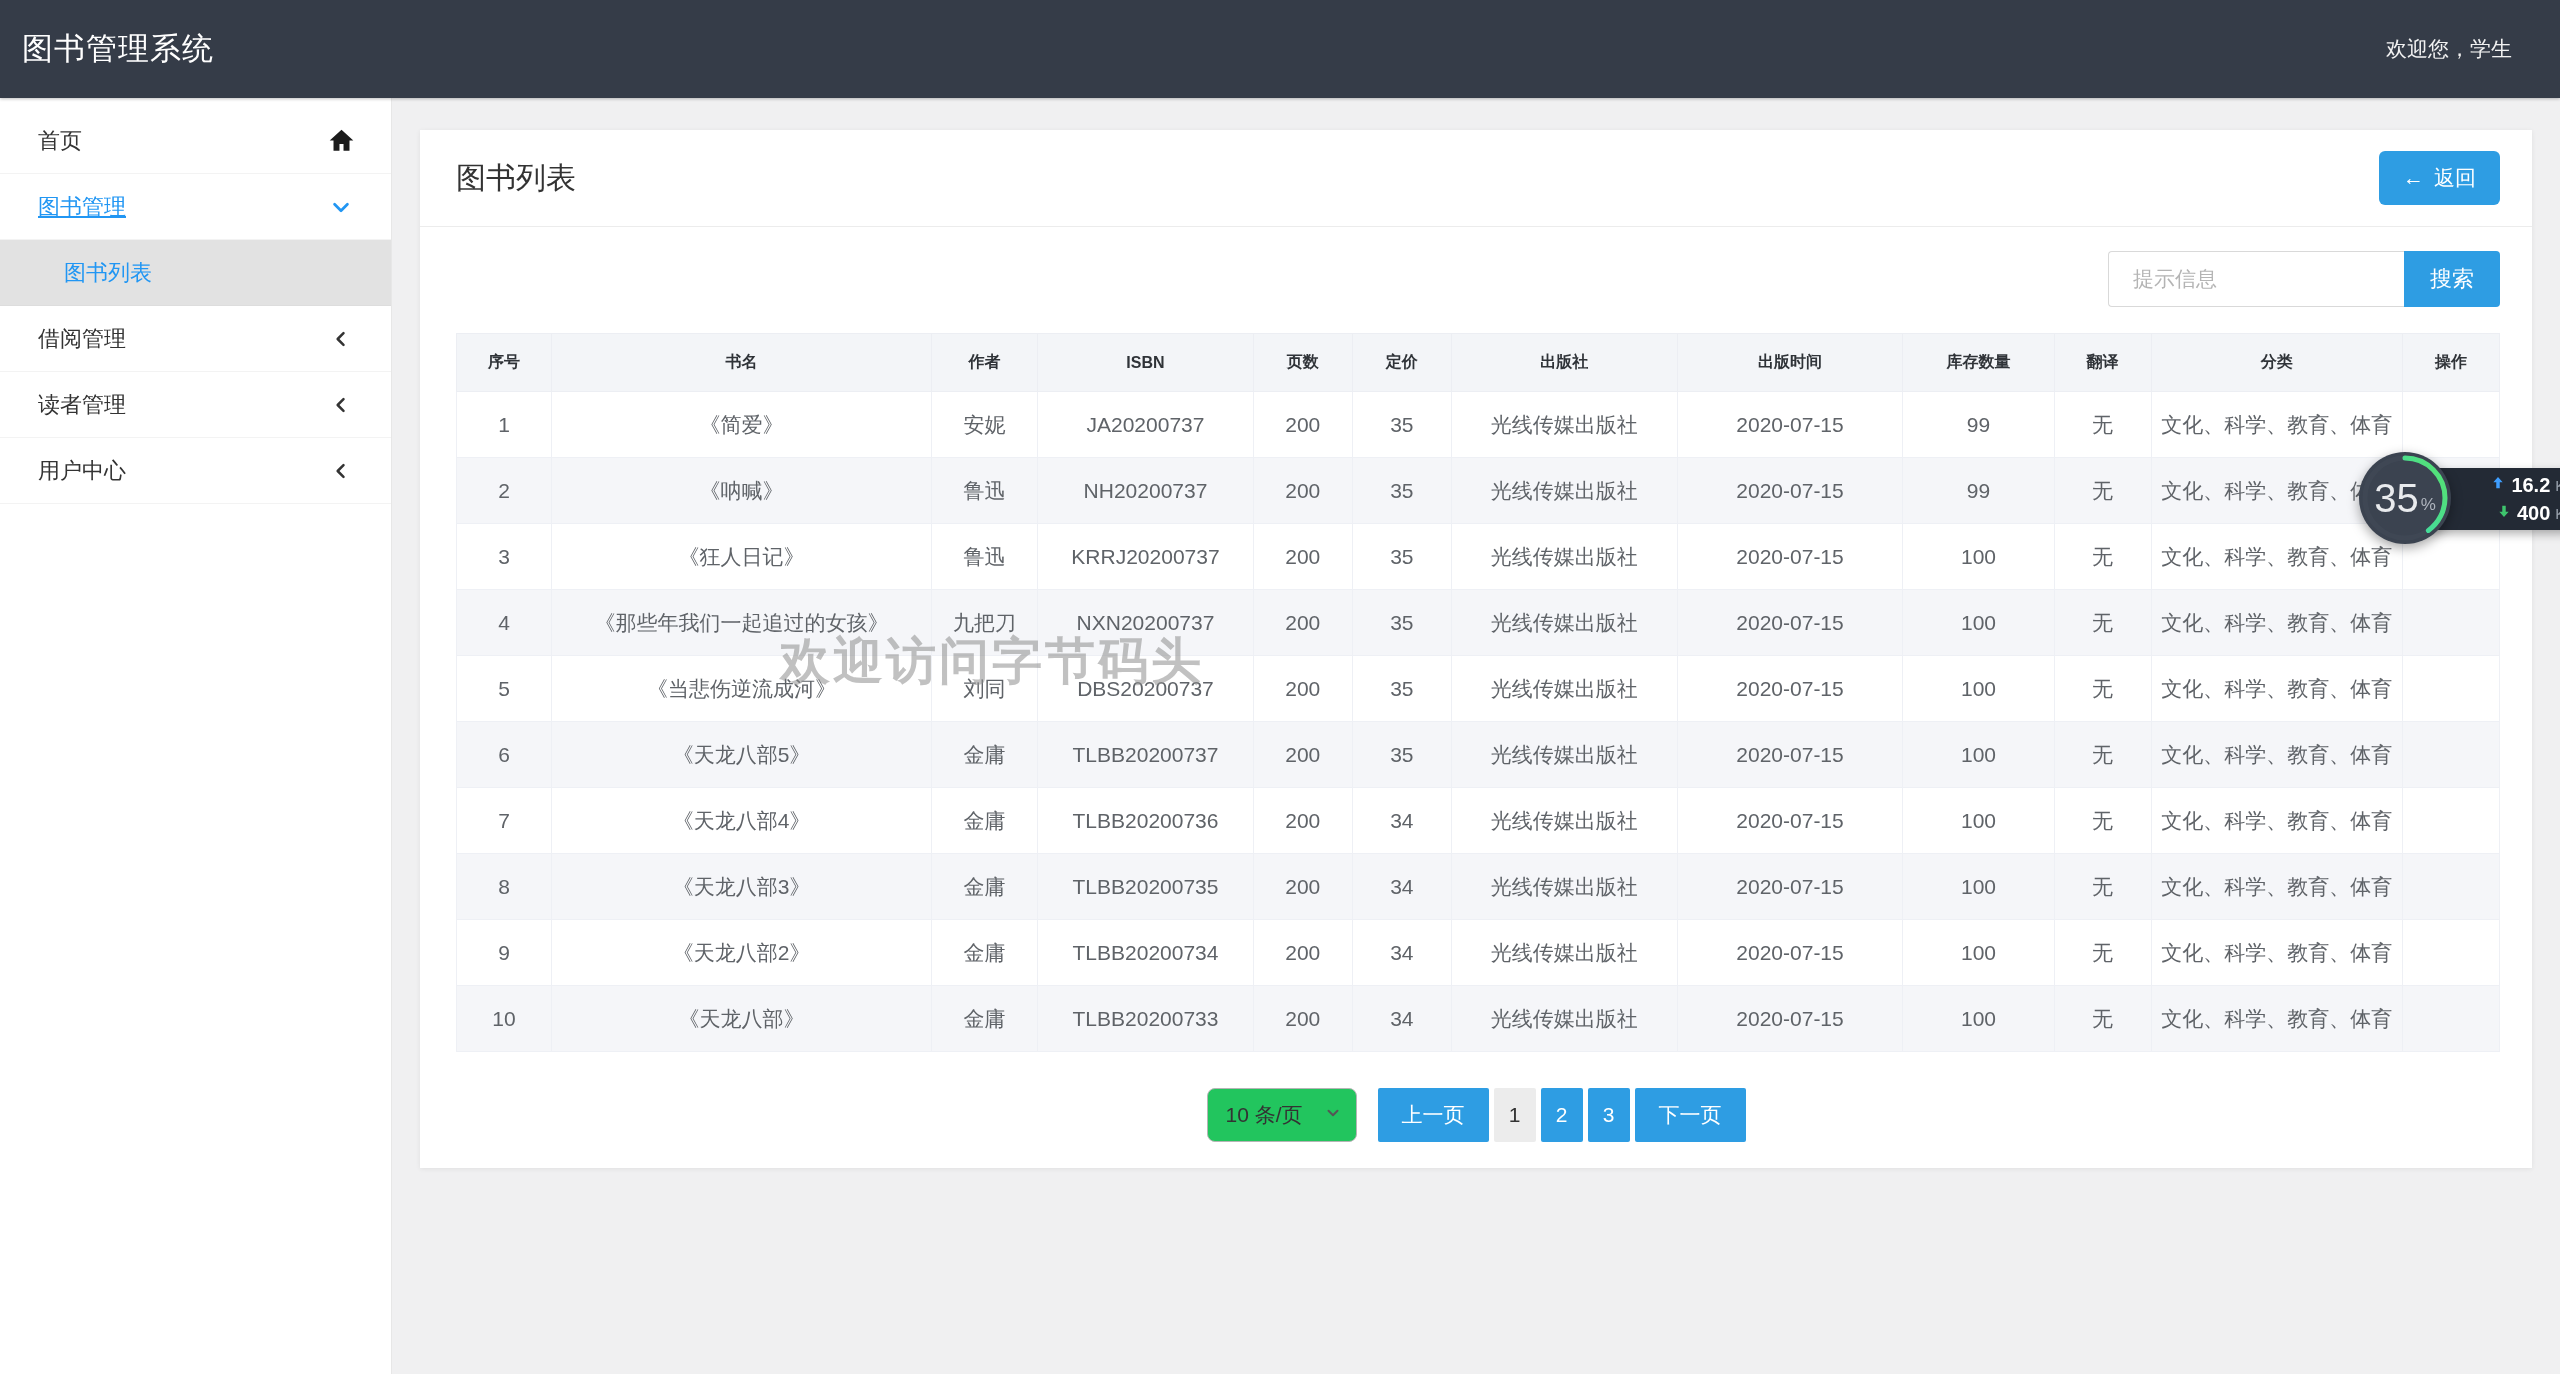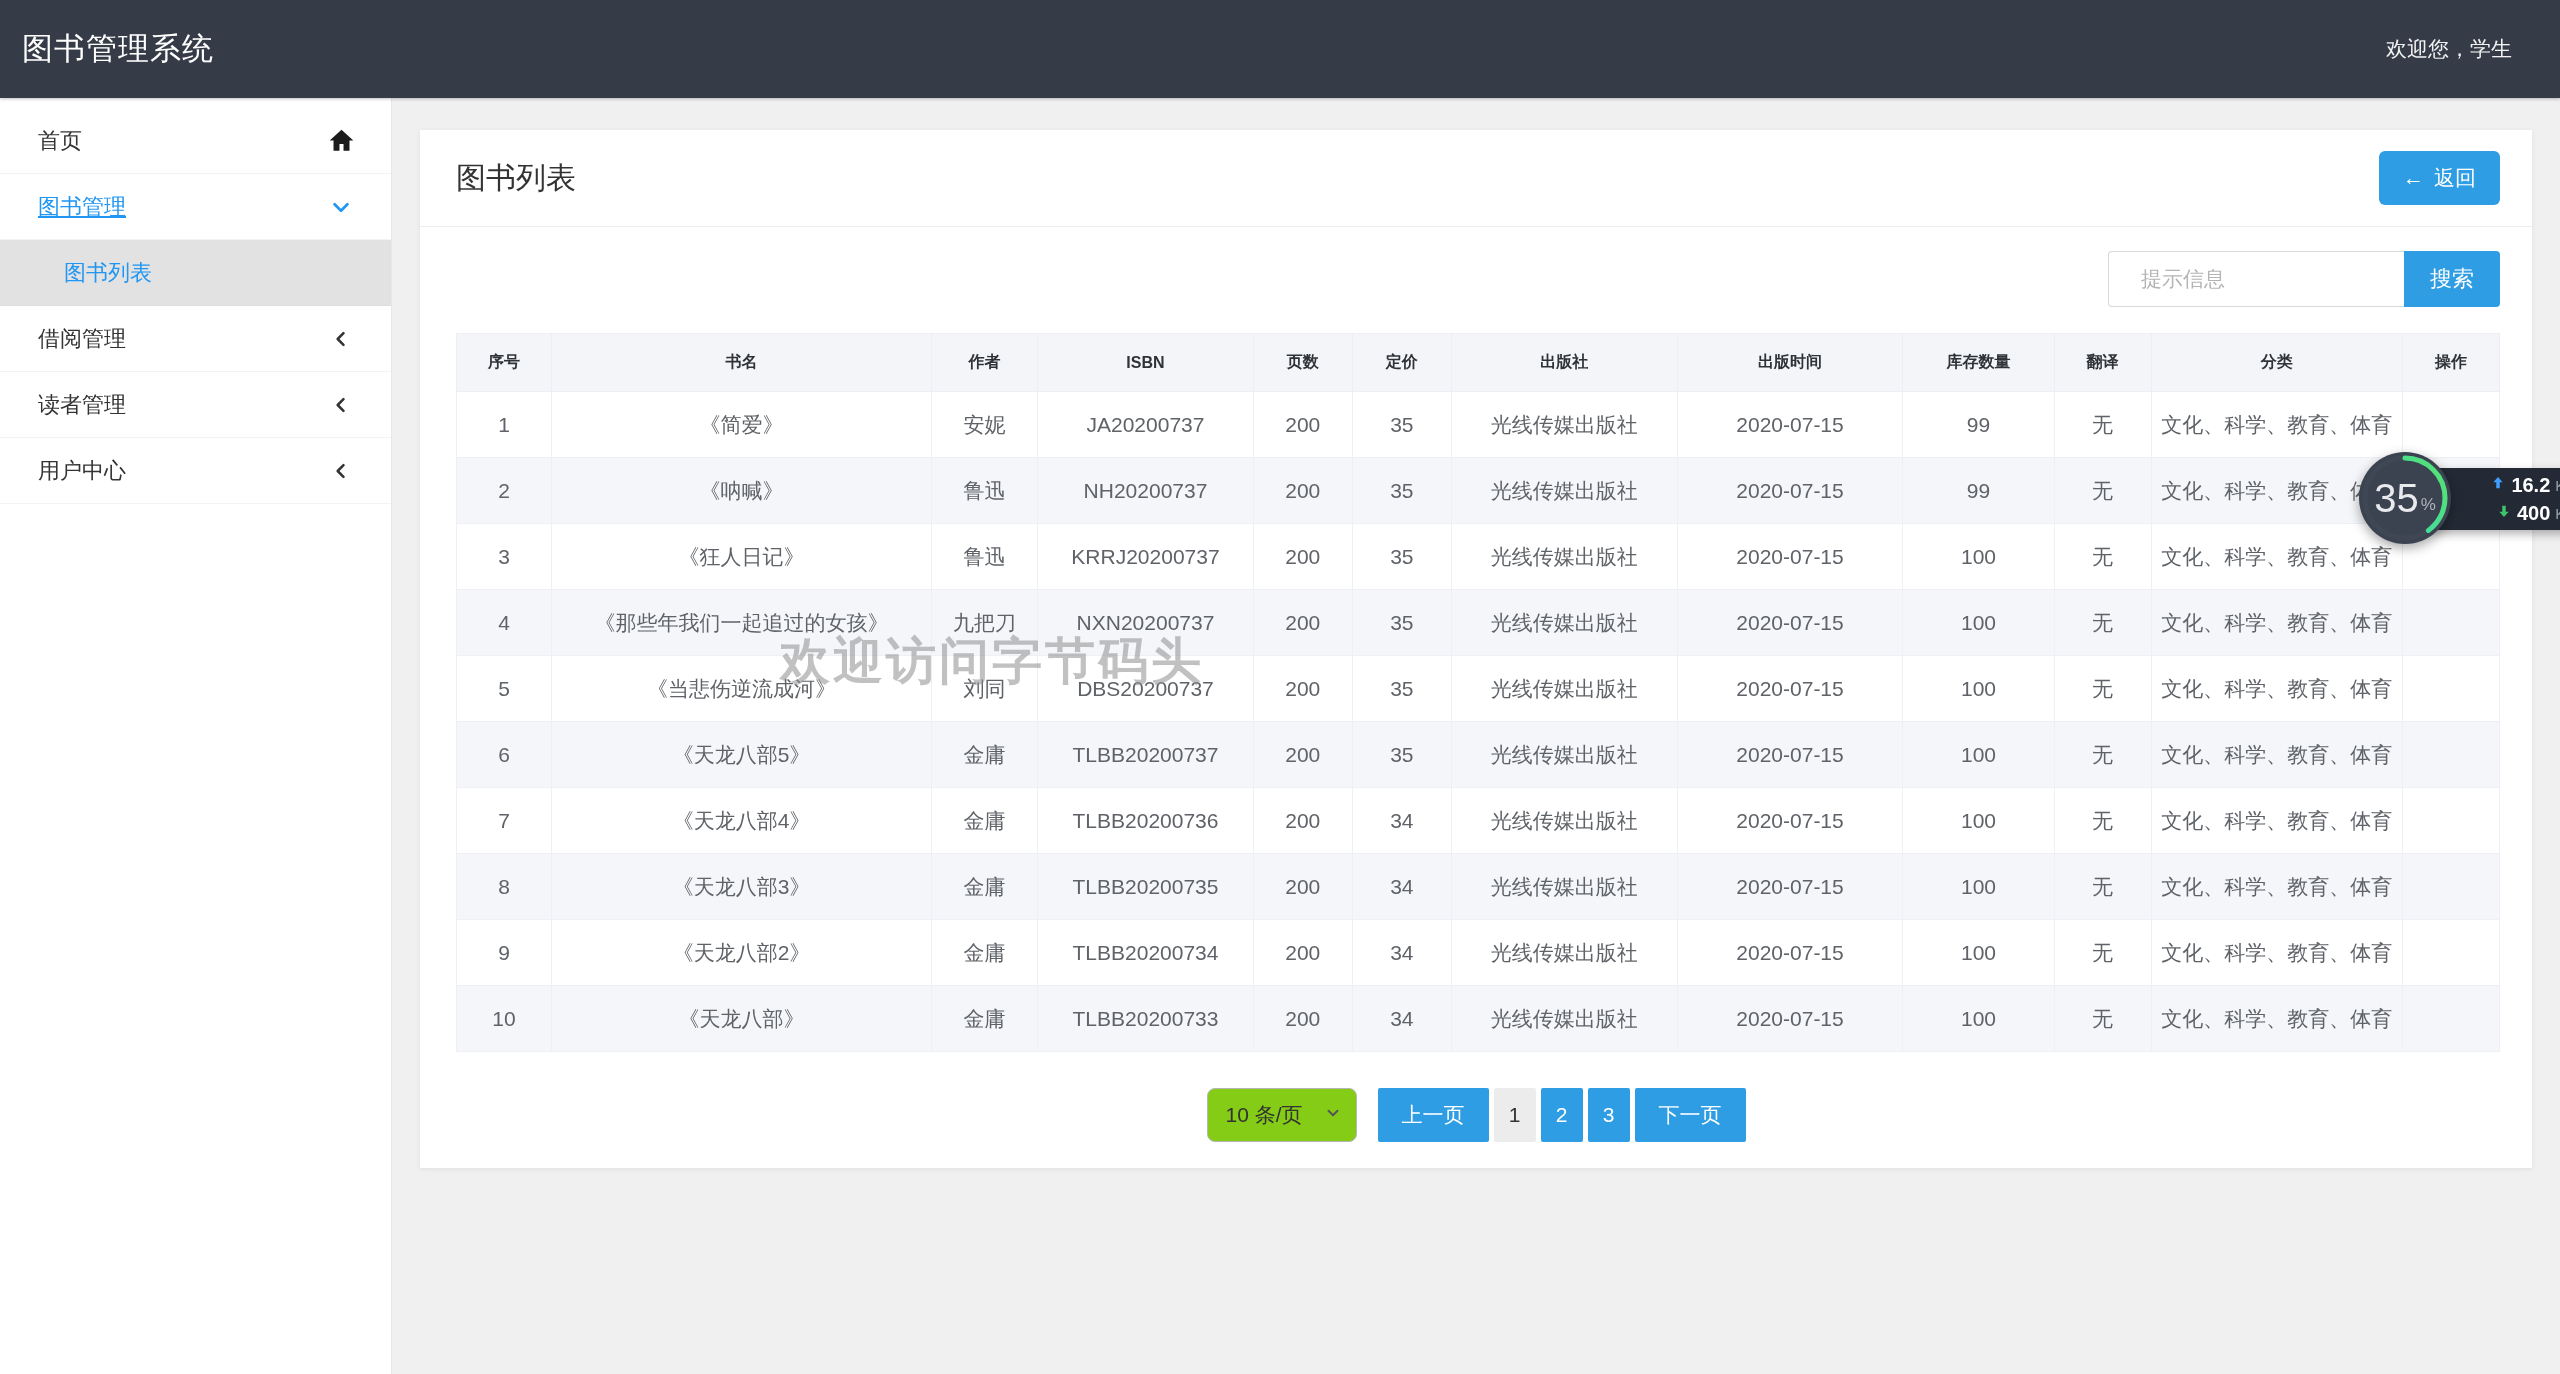--- a/index.html
+++ b/index.html
@@ -41,21 +41,21 @@
     padding:0 32px 0 36px;
   }
   .page-title { font-size:30px; color:#333; }
   .back-btn {
     background:#2e9de3; color:#fff; font-size:21px; border:none; cursor:pointer;
     height:54px; padding:0 24px; border-radius:6px; display:flex; align-items:center; gap:10px;
   }
   .search-row { display:flex; justify-content:flex-end; padding:24px 32px 26px 36px; }
   .search-input {
     width:296px; height:56px; border:1px solid #d9d9d9; border-right:none;
-    border-radius:4px 0 0 4px; padding:0 32px; font-size:21px; color:#333; outline:none;
+    border-radius:4px 0 0 4px; padding:0 24px; font-size:21px; color:#333; outline:none;
     font-family:"Liberation Sans","DejaVu Sans",sans-serif;
   }
   .search-input::placeholder { color:#b4b4b4; }
   .search-btn {
     width:96px; height:56px; background:#2e9de3; color:#fff; font-size:22px;
     border:none; border-radius:0 4px 4px 0; cursor:pointer;
   }
   
   .table-wrap { padding:0 32px 0 36px; }
   table { width:100%; border-collapse:collapse; table-layout:fixed; }
@@ -66,21 +66,21 @@
   td {
     height:66px; font-size:21px; color:#5f6368; text-align:center;
     border:1px solid #eef0f5; overflow:hidden; white-space:nowrap;
   }
   tbody tr:nth-child(even) { background:#f5f6f9; }
   
   .pagination {
     margin-top:36px; display:flex; align-items:center; justify-content:center; gap:5px;
   }
   .page-size {
-    width:150px; height:54px; border:1px solid #b5b5b5; border-radius:8px; background:#84cc16;
+    width:150px; height:54px; border:1px solid #b5b5b5; border-radius:8px; background:#22c55e;
     display:flex; align-items:center; justify-content:space-between; padding:0 14px 0 18px;
     font-size:21px; color:#333; margin-right:16px; cursor:pointer;
   }
   .pg-btn {
     height:54px; min-width:42px; padding:0 10px; background:#2e9de3; color:#fff;
     font-size:21px; border:none; border-radius:2px; cursor:pointer;
   }
   .pg-btn.wide { padding:0 24px; }
   .pg-btn.current { background:#ececec; color:#333; }
   

